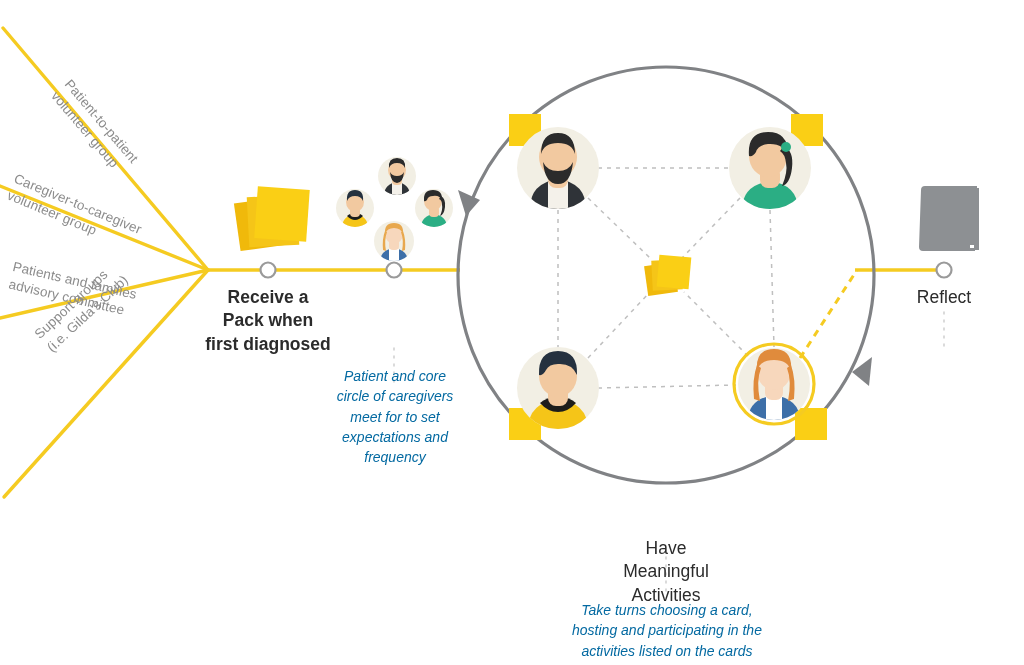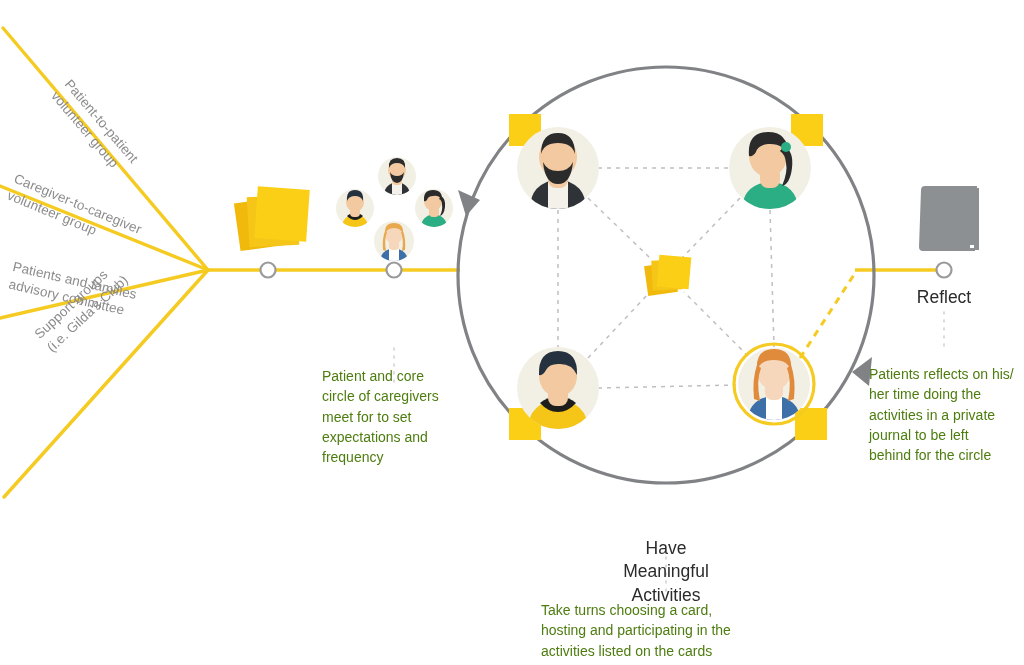--- a/index.html
+++ b/index.html
@@ -43,22 +43,23 @@
   }
   .milestone-label {
     font-size: 17.5px;
     color: #2b2b2b;
     text-align: center;
     line-height: 1.33;
   }
   .milestone-label.bold { font-weight: bold; }
   .caption {
     font-size: 14px;
-    color: #4d7c0f;
-    text-align: left;
+    font-style: italic;
+    color: #0369a1;
+    text-align: center;
     line-height: 1.45;
   }
 </style>
 </head>
 <body>
 
 <div id="stage">
 
   <svg class="layer" viewBox="0 0 1024 665">
     <defs>
@@ -260,34 +261,32 @@
 
   <div class="txt fan-label" style="left:18px; top:170px; transform: rotate(22.5deg);">Caregiver-to-caregiver
 volunteer group</div>
 
   <div class="txt fan-label" style="left:15px; top:258px; transform: rotate(13deg);">Patients and families
 advisory committee</div>
 
   <div class="txt fan-label" style="left:31px; top:330px; transform: rotate(-43deg);">Support groups
 (i.e. Gilda's Club)</div>
 
+  <div class="txt milestone-label bold" style="left:188px; top:286px; width:160px;">Receive a
+Pack when
+first diagnosed</div>
 
   <div class="txt caption" style="left:322px; top:366px; width:146px;">Patient and core
 circle of caregivers
 meet for to set
 expectations and
 frequency</div>
 
   <div class="txt milestone-label" style="left:586px; top:493px; width:160px;margin-top:44px;">Have
 Meaningful
 Activities</div>
   <div class="txt caption" style="left:541px; top:600px; width:252px;">Take turns choosing a card,
 hosting and participating in the
 activities listed on the cards</div>
 
   <div class="txt milestone-label" style="left:884px; top:286px; width:120px;">Reflect</div>
-  <div class="txt caption" style="left:869px; top:364px; width:152px;">Patients reflects on his/
-her time doing the
-activities in a private
-journal to be left
-behind for the circle</div>
 
 </div>
 
 </body></html>

